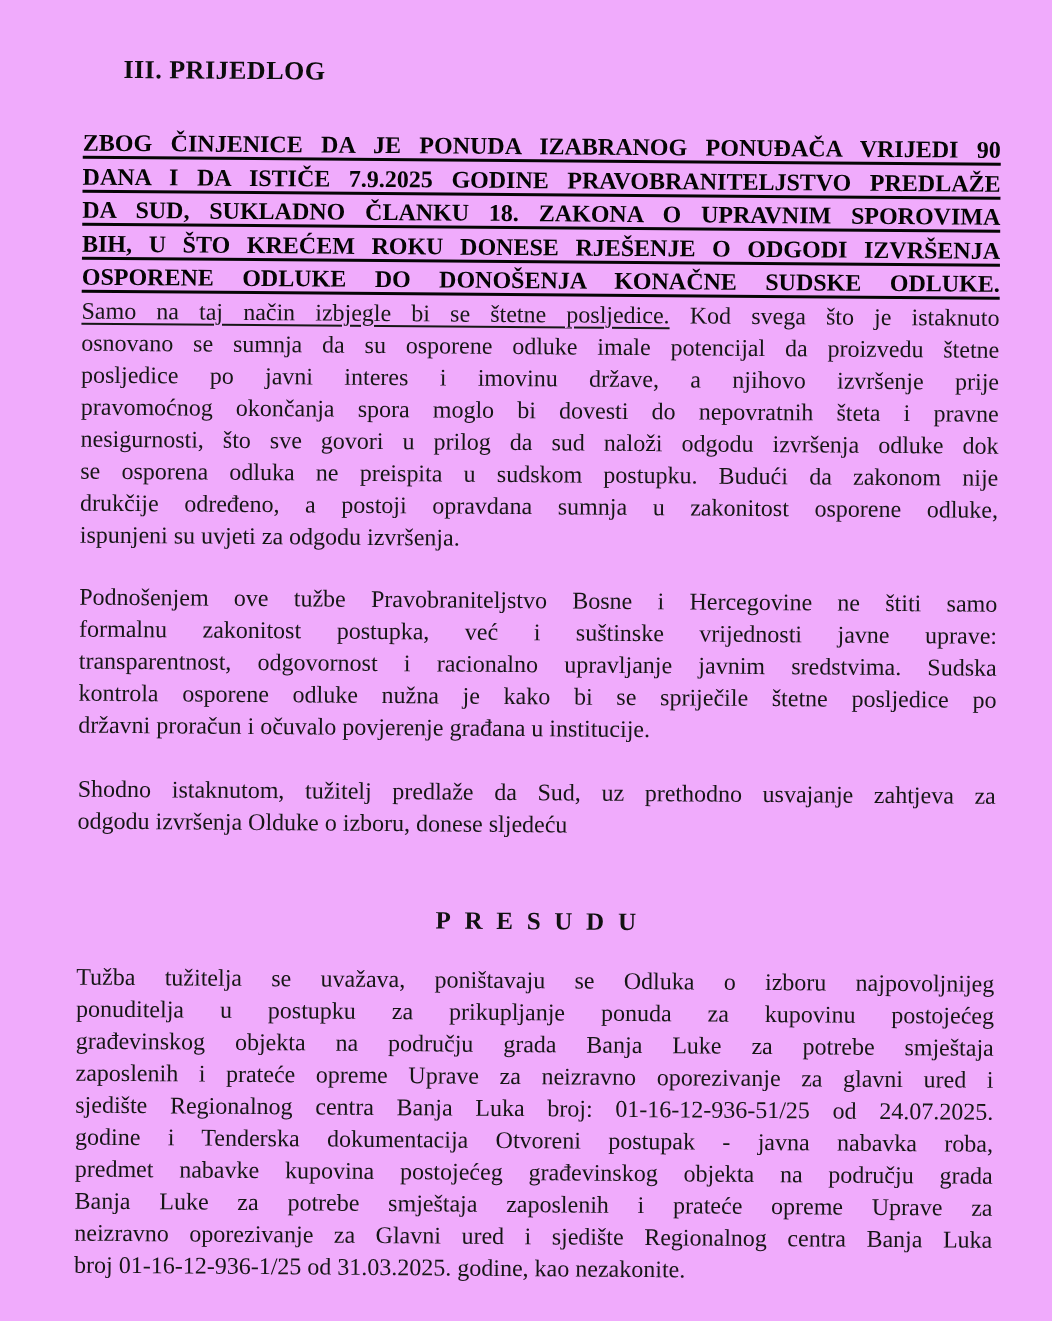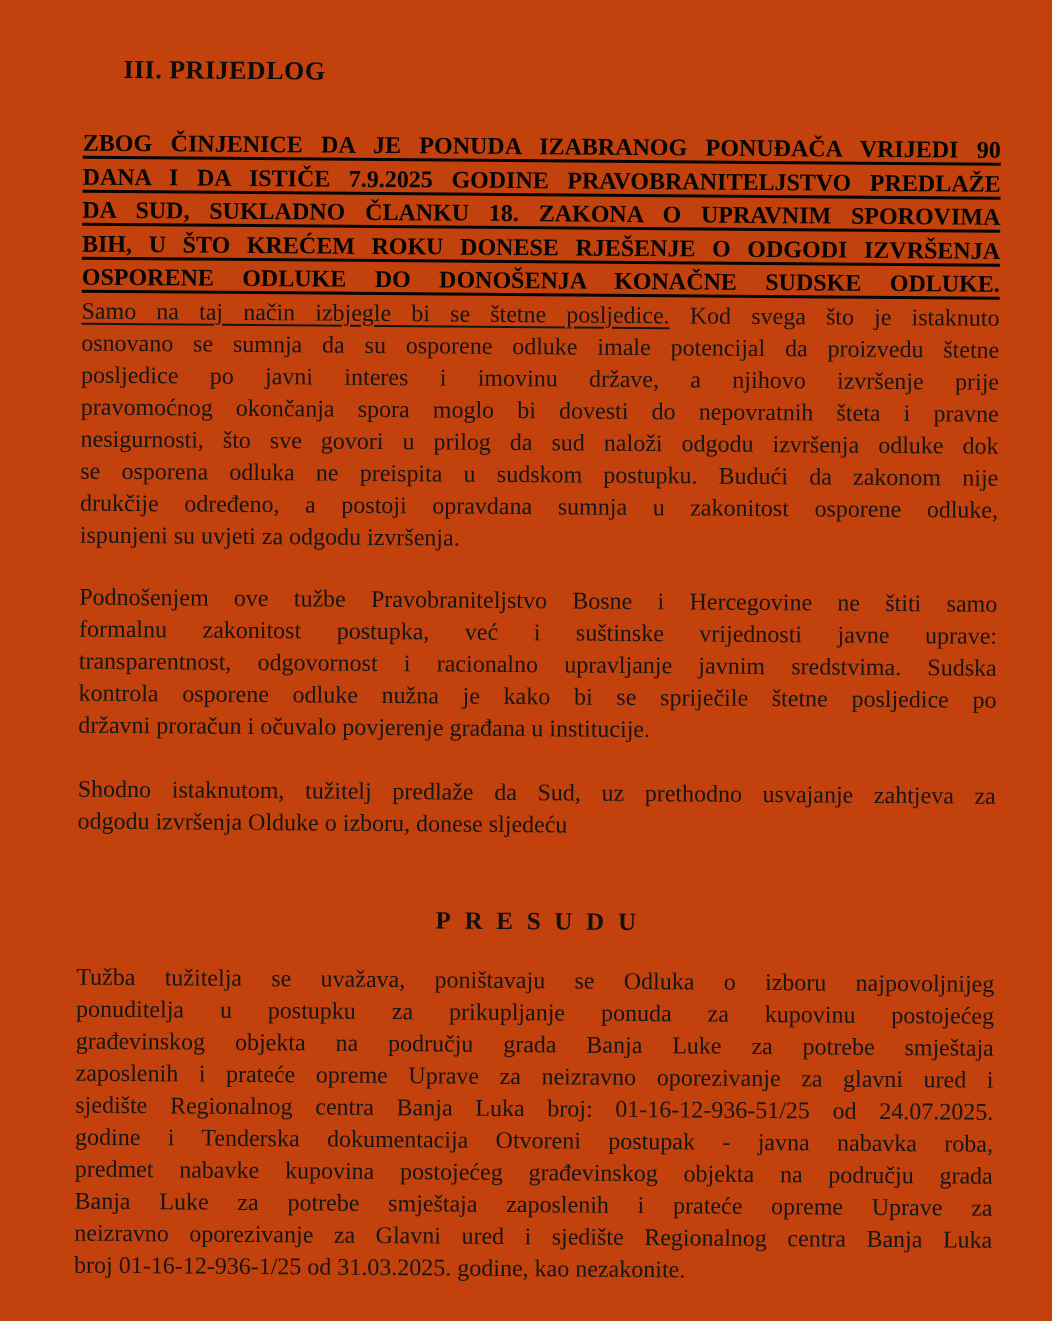--- a/index.html
+++ b/index.html
@@ -4,21 +4,21 @@
 <style>
   html, body {
     margin: 0;
     padding: 0;
     background: #ffffff;
   }
   .page {
     position: relative;
     width: 1052px;
     height: 1321px;
-    background: #c2410c;
+    background: #f0abfc;
     overflow: hidden;
     font-family: "Liberation Serif", "DejaVu Serif", serif;
     color: #161616;
   }
   .content {
     padding: 55px 50px 0 84px;
     transform: rotate(0.45deg);
     transform-origin: 12% 0;
   }
   .section-title {

